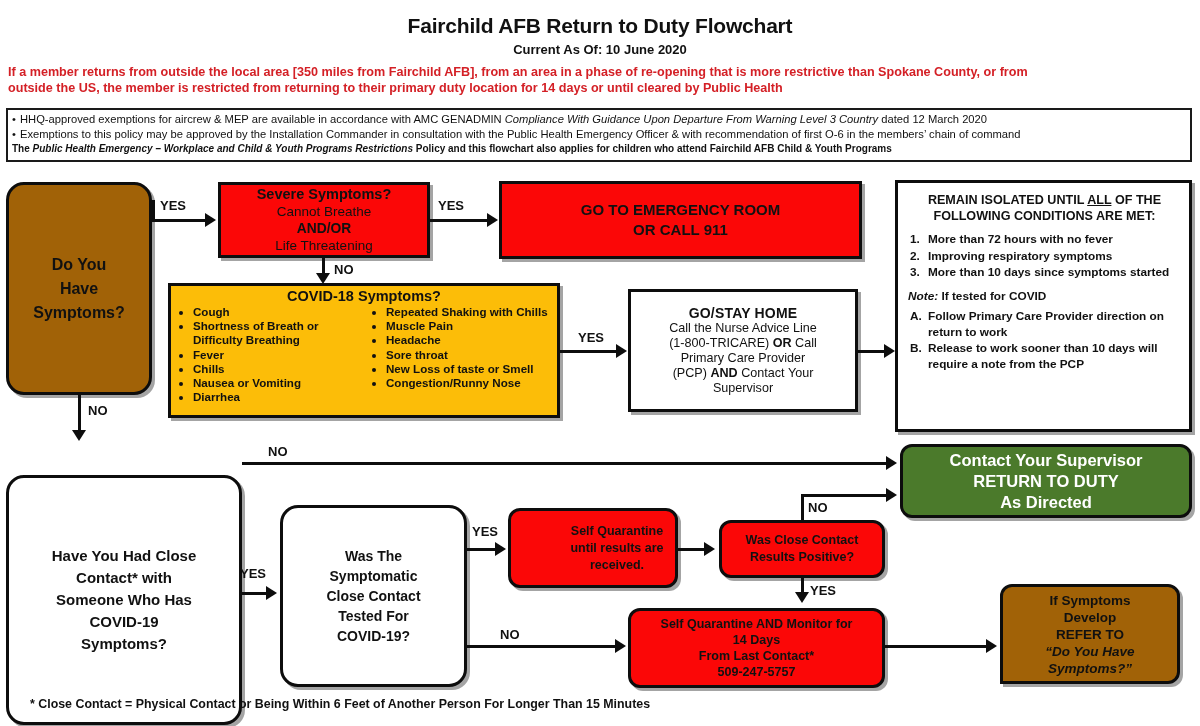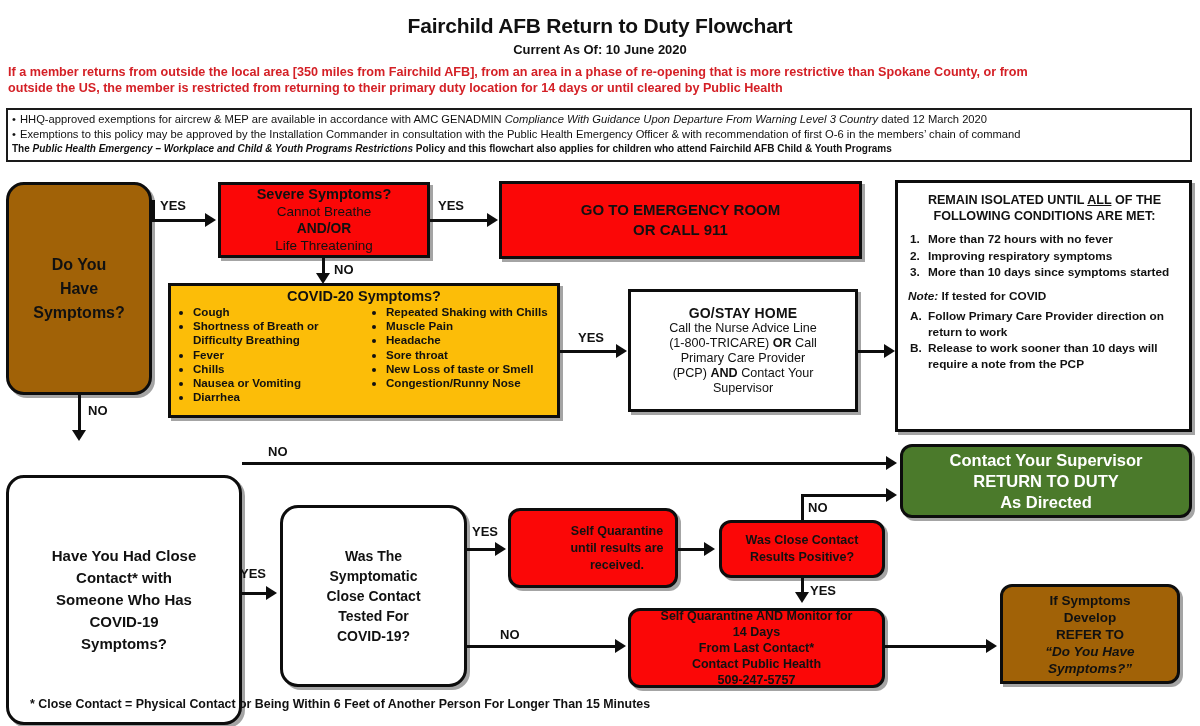--- a/index.html
+++ b/index.html
@@ -163,21 +163,21 @@
     <span class="ln" style="font-size:13.8px;font-weight:bold;">AND/OR</span>
     <span class="ln" style="font-size:13.5px;">Life Threatening</span>
   </div>
 
   <div class="box red" style="left:499px; top:181px; width:363px; height:78px; font-size:15px; font-weight:bold; line-height:20px;">
     <span class="ln">GO TO EMERGENCY ROOM</span>
     <span class="ln">OR CALL 911</span>
   </div>
 
   <div class="sym-wrap">
-    <div class="sym-title">COVID-20 Symptoms?</div>
+    <div class="sym-title">COVID-18 Symptoms?</div>
     <div class="sym-cols">
       <div class="sym-col">
         <ul>
           <li>Cough</li>
           <li>Shortness of Breath or Difficulty Breathing</li>
           <li>Fever</li>
           <li>Chills</li>
           <li>Nausea or Vomiting</li>
           <li>Diarrhea</li>
         </ul>
@@ -238,21 +238,20 @@
 
   <div class="box red r-md" style="left:719px; top:520px; width:166px; height:58px; font-size:12.5px; font-weight:bold; line-height:17px;">
     <span class="ln">Was Close Contact</span>
     <span class="ln">Results Positive?</span>
   </div>
 
   <div class="box red r-md" style="left:628px; top:608px; width:257px; height:80px; font-size:12.5px; font-weight:bold; line-height:16px;">
     <span class="ln">Self Quarantine AND Monitor for</span>
     <span class="ln">14 Days</span>
     <span class="ln">From Last Contact*</span>
-    <span class="ln">Contact Public Health</span>
     <span class="ln">509-247-5757</span>
   </div>
 
   <div class="box blue r-clip" style="left:1000px; top:584px; width:180px; height:100px; font-size:13.5px; font-weight:bold; line-height:17px;">
     <span class="ln">If Symptoms</span>
     <span class="ln">Develop</span>
     <span class="ln">REFER TO</span>
     <span class="ln" style="font-style:italic;">“Do You Have</span>
     <span class="ln" style="font-style:italic;">Symptoms?”</span>
   </div>

